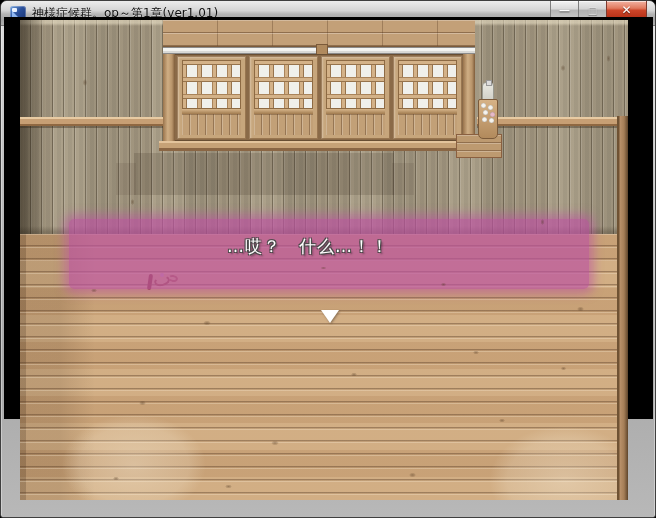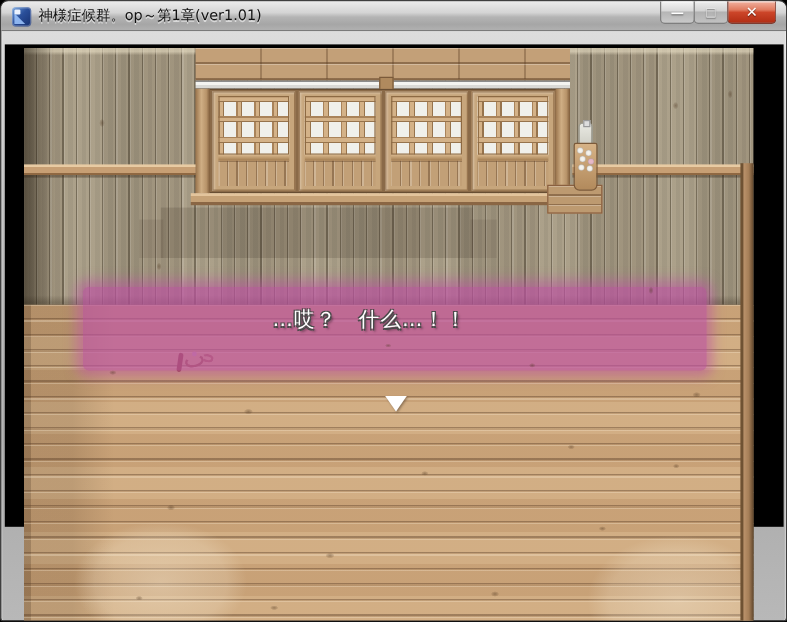--- a/index.html
+++ b/index.html
@@ -39,21 +39,21 @@
   }
   .wbtn.min { width:29px; border-radius:0 0 4px 4px;
     background:linear-gradient(180deg,#f4f4f4 0%,#d8d8d8 45%,#b5b5b5 50%,#c9c9c9 100%); }
   .wbtn.max { width:29px; border-radius:0 0 4px 4px;
     background:linear-gradient(180deg,#ececec 0%,#d2d2d2 45%,#b2b2b2 50%,#c2c2c2 100%); color:#e9e9e9; font-weight:normal; font-size:10px; }
   .wbtn.close { width:41px; border-radius:0 0 4px 4px; border-color:#7e3a2e;
     background:linear-gradient(180deg,#f2b3a2 0%,#e07a5f 40%,#cc4529 52%,#b22d14 100%);
     font-size:12px; }
 
   
-  .client { position:absolute; left:3px; top:36px; width:649px; height:402px; background:#000; }
+  .client { position:absolute; left:3px; top:16px; width:649px; height:402px; background:#000; }
   .game { position:absolute; left:16px; top:3px; width:608px; height:480px; overflow:hidden; background:#000; }
 
   
   .wall {
     position:absolute; left:0; top:0; width:608px; height:214px;
     background-color:#a79c86;
     background-image:
       linear-gradient(180deg, rgba(238,228,202,.55) 0 3px, rgba(238,228,202,0) 6px),
       linear-gradient(0deg, rgba(50,40,25,.28) 0 2px, rgba(50,40,25,0) 8px),
       repeating-linear-gradient(90deg, rgba(255,255,255,.13) 0 1px, rgba(255,255,255,0) 1px 4px, rgba(0,0,0,.05) 4px 8px, rgba(0,0,0,0) 8px 10px, rgba(56,47,32,.45) 10px 11px),

